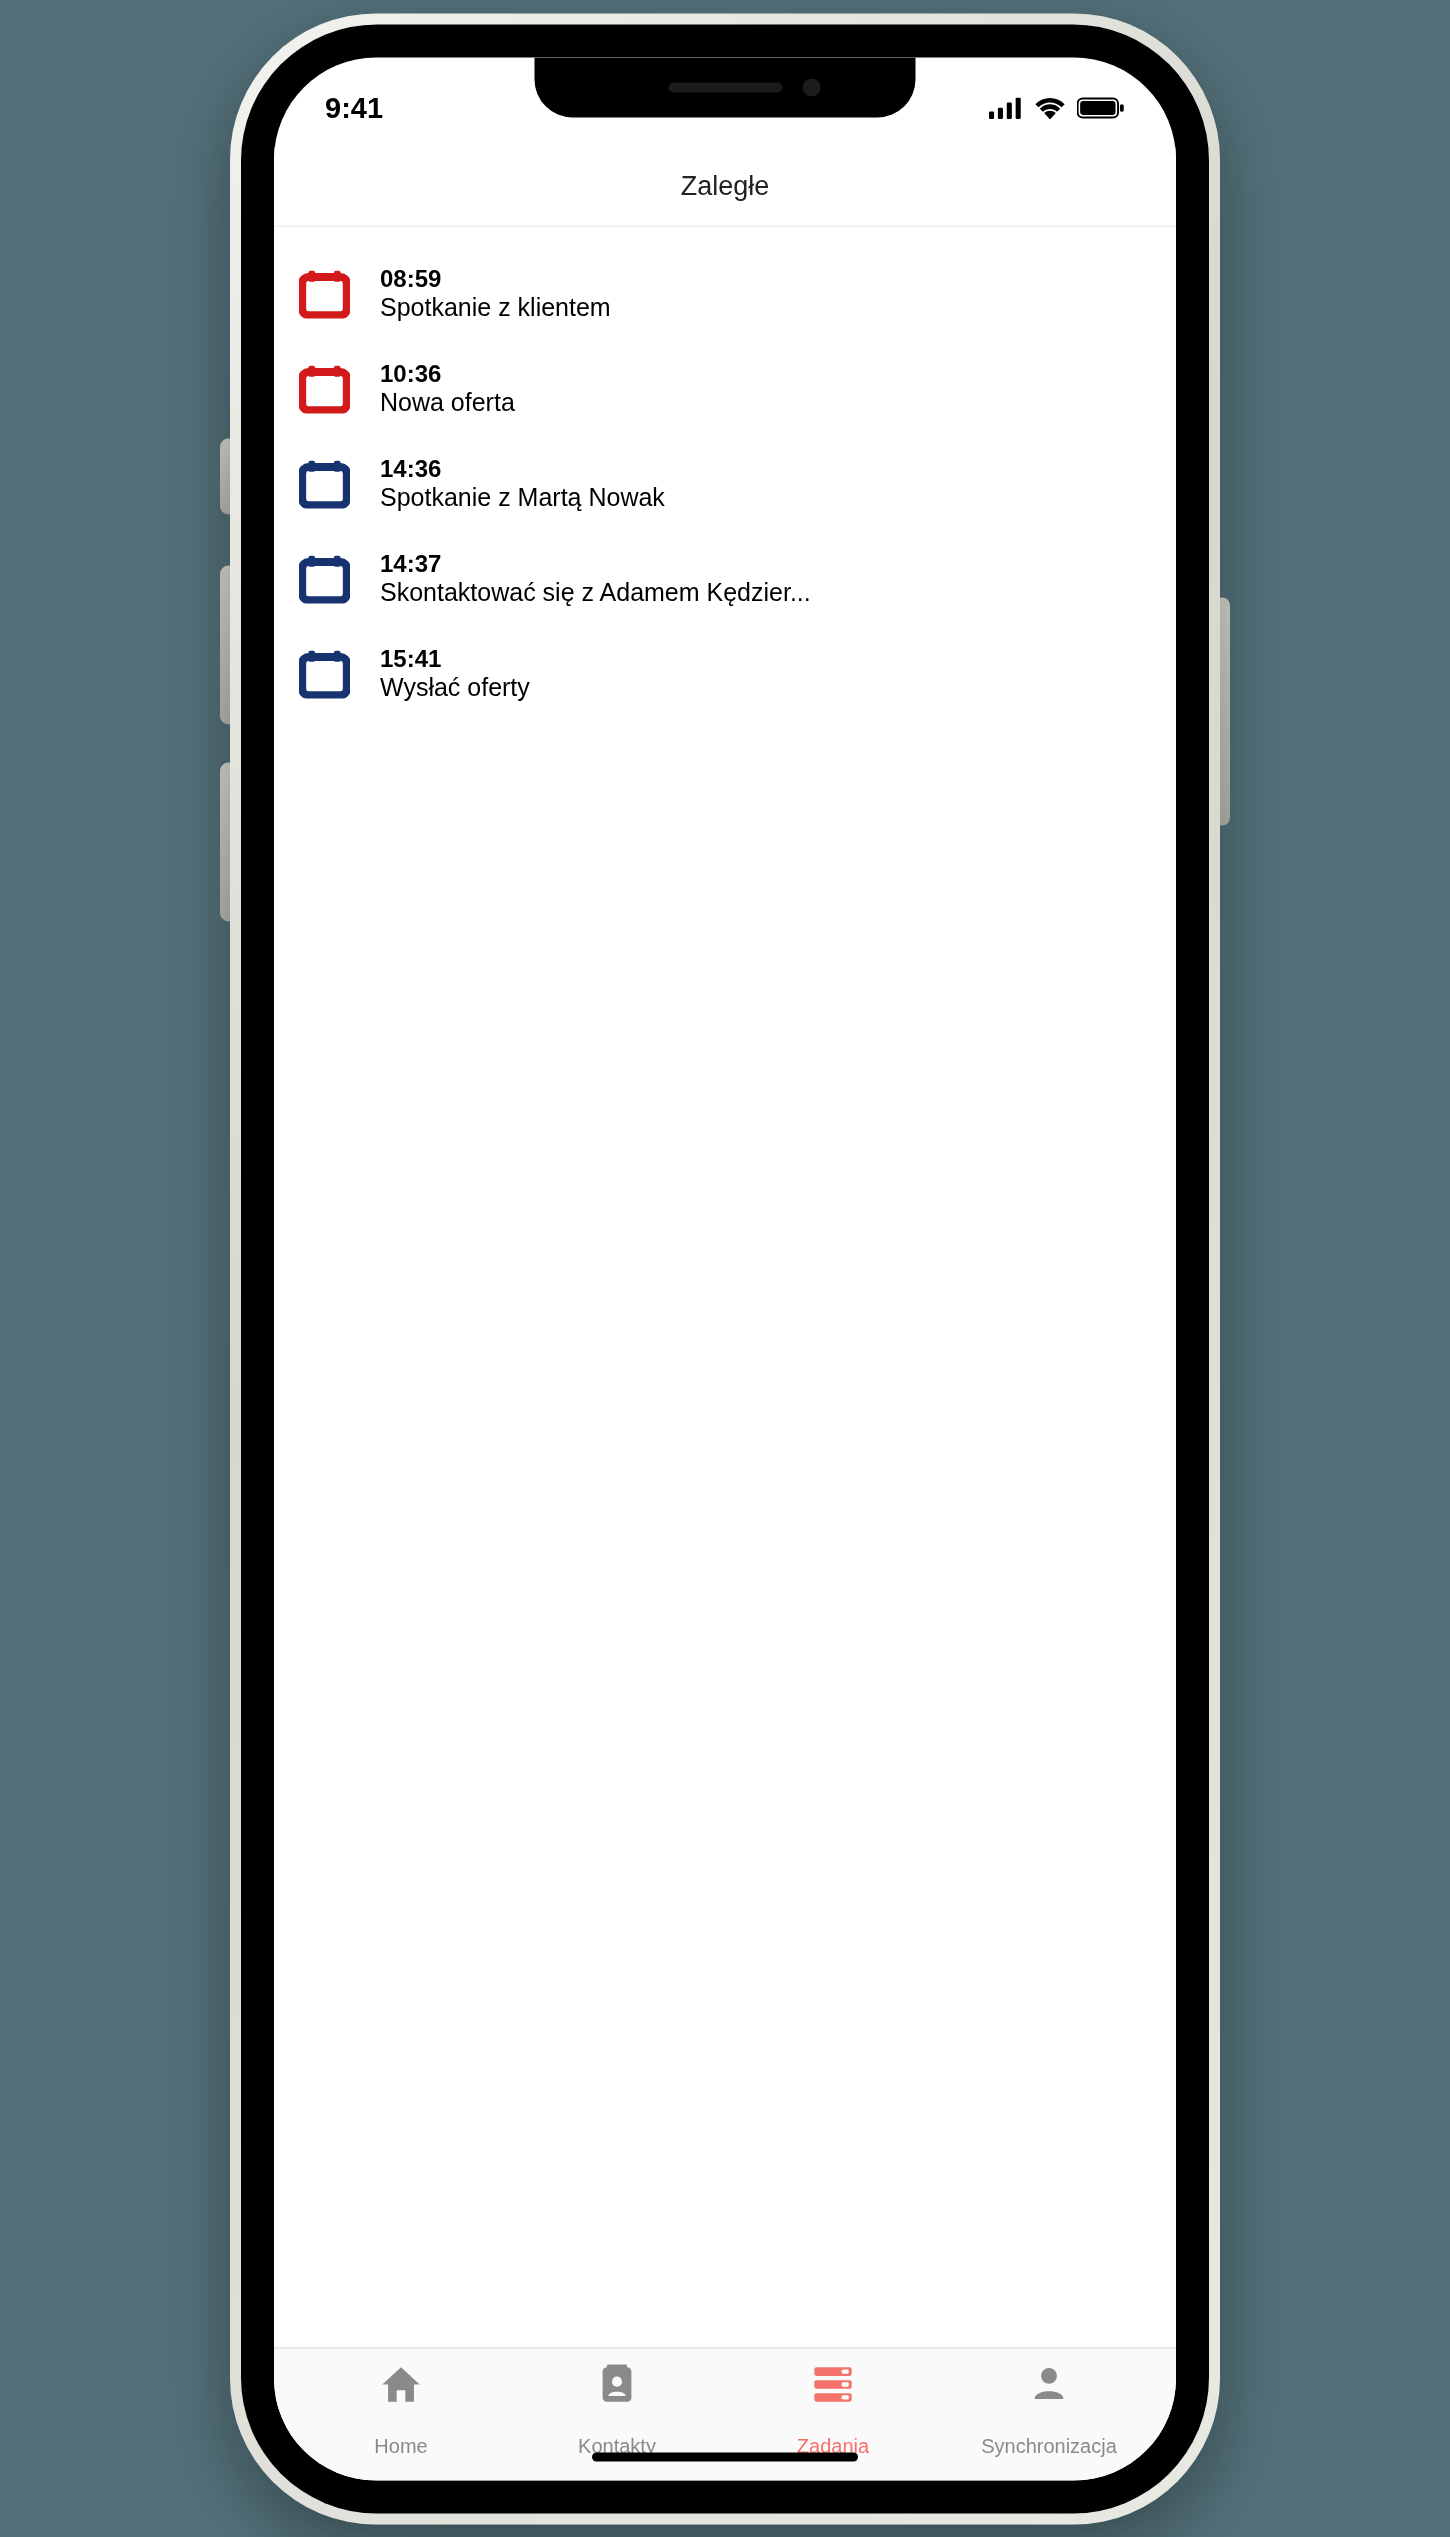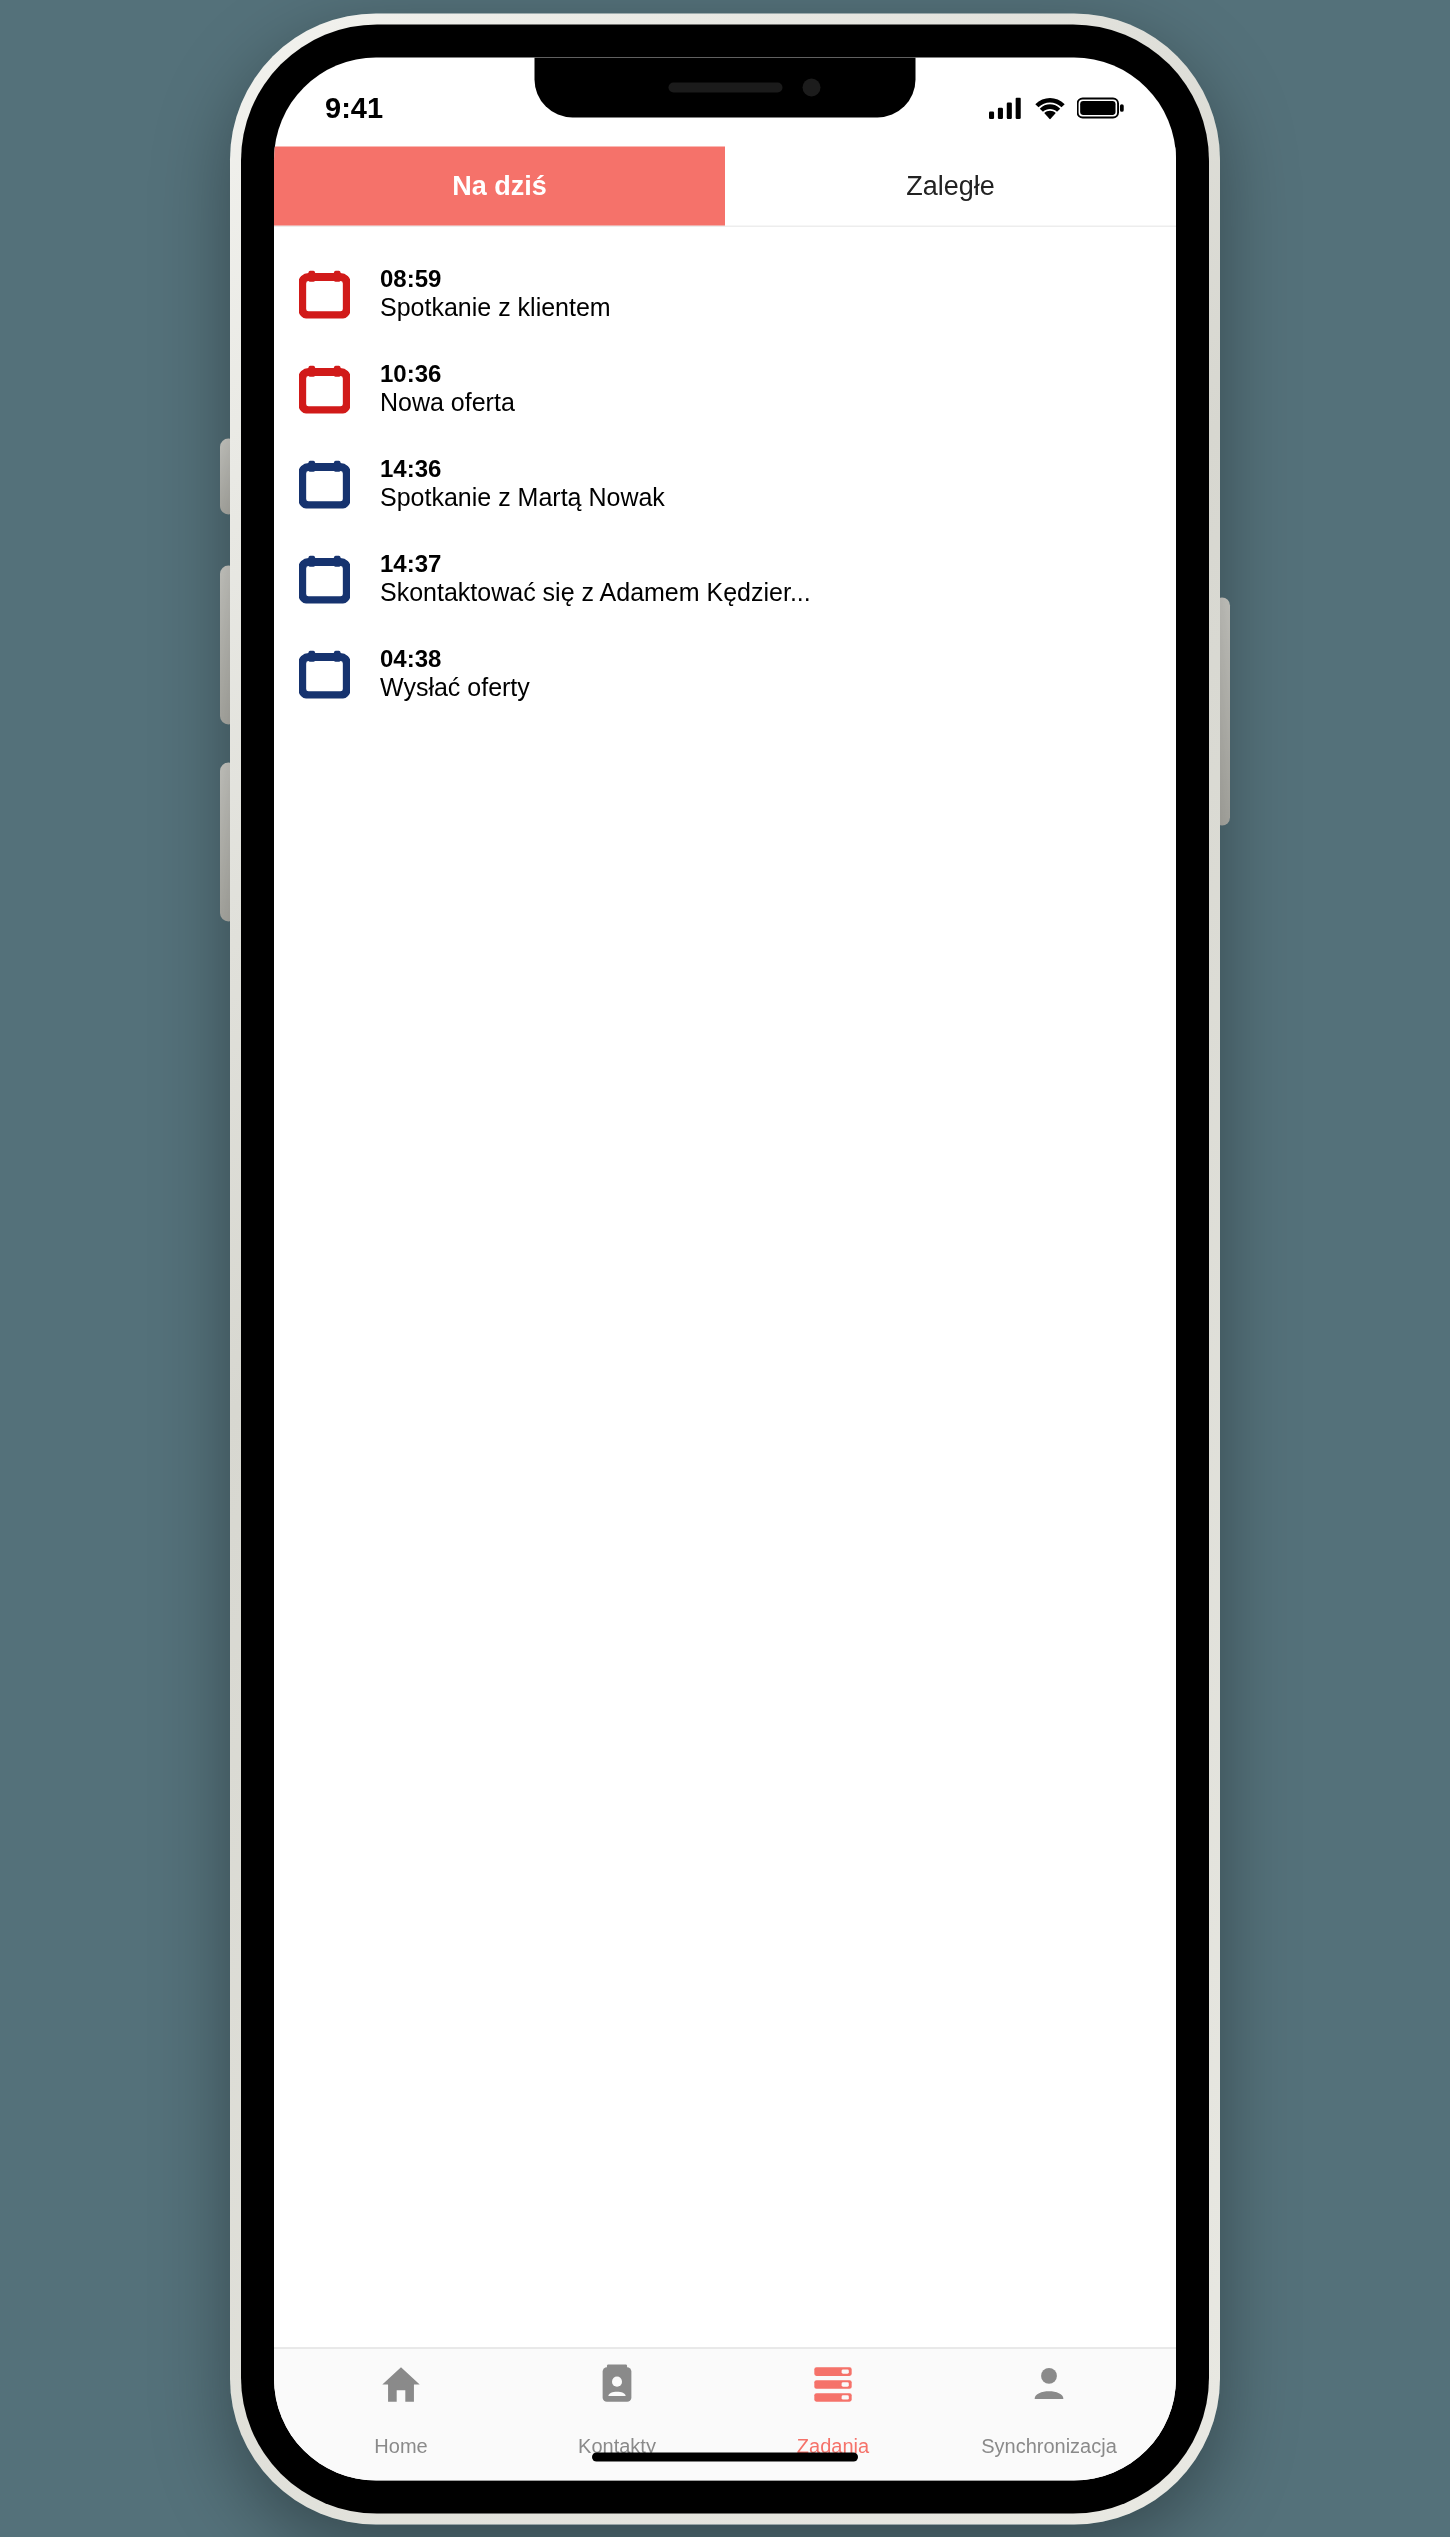--- a/index.html
+++ b/index.html
@@ -246,23 +246,20 @@
             <svg width="48" height="23" viewBox="0 0 76 36">
               <rect x="1" y="3" width="64" height="30" rx="8" fill="none" stroke="#000" stroke-width="3"></rect>
               <rect x="5" y="7" width="56" height="22" rx="5" fill="#000"></rect>
               <rect x="68" y="12" width="6" height="12" rx="3" fill="#000"></rect>
             </svg>
           </span>
         </div>
       </div>
 
       <div class="segmented">
-        <div class="seg active">
-          <span>Na dziś</span>
-        </div>
         <div class="seg">
           <span>Zaległe</span>
         </div>
       </div>
 
       <div class="content" id="task-list">
           <div class="task">
     <div class="cal"><svg viewBox="0 0 64 64" width="51" height="51">
     <rect x="12" y="4" width="8" height="14" rx="2" fill="#d11a19"></rect>
     <rect x="44" y="4" width="8" height="14" rx="2" fill="#d11a19"></rect>
@@ -306,21 +303,21 @@
       <span class="title">Skontaktować się z Adamem Kędzier...</span>
     </div>
           </div>
           <div class="task">
     <div class="cal"><svg viewBox="0 0 64 64" width="51" height="51">
     <rect x="12" y="4" width="8" height="14" rx="2" fill="#16336f"></rect>
     <rect x="44" y="4" width="8" height="14" rx="2" fill="#16336f"></rect>
     <rect x="4" y="12" width="56" height="48" rx="8" fill="none" stroke="#16336f" stroke-width="10"></rect>
   </svg></div>
     <div class="txt">
-      <span class="time">04:38</span>
+      <span class="time">15:41</span>
       <span class="title">Wysłać oferty</span>
     </div>
           </div>
         </div>
 
       <div class="tabbar" id="tabbar">
           <div class="tab">
     <span><svg viewBox="0 0 64 64">
                 <path fill="#8a8a8a" d="M32 8 L58 32 H50 V56 H38 V40 H26 V56 H14 V32 H6 Z"></path>
               </svg></span>

